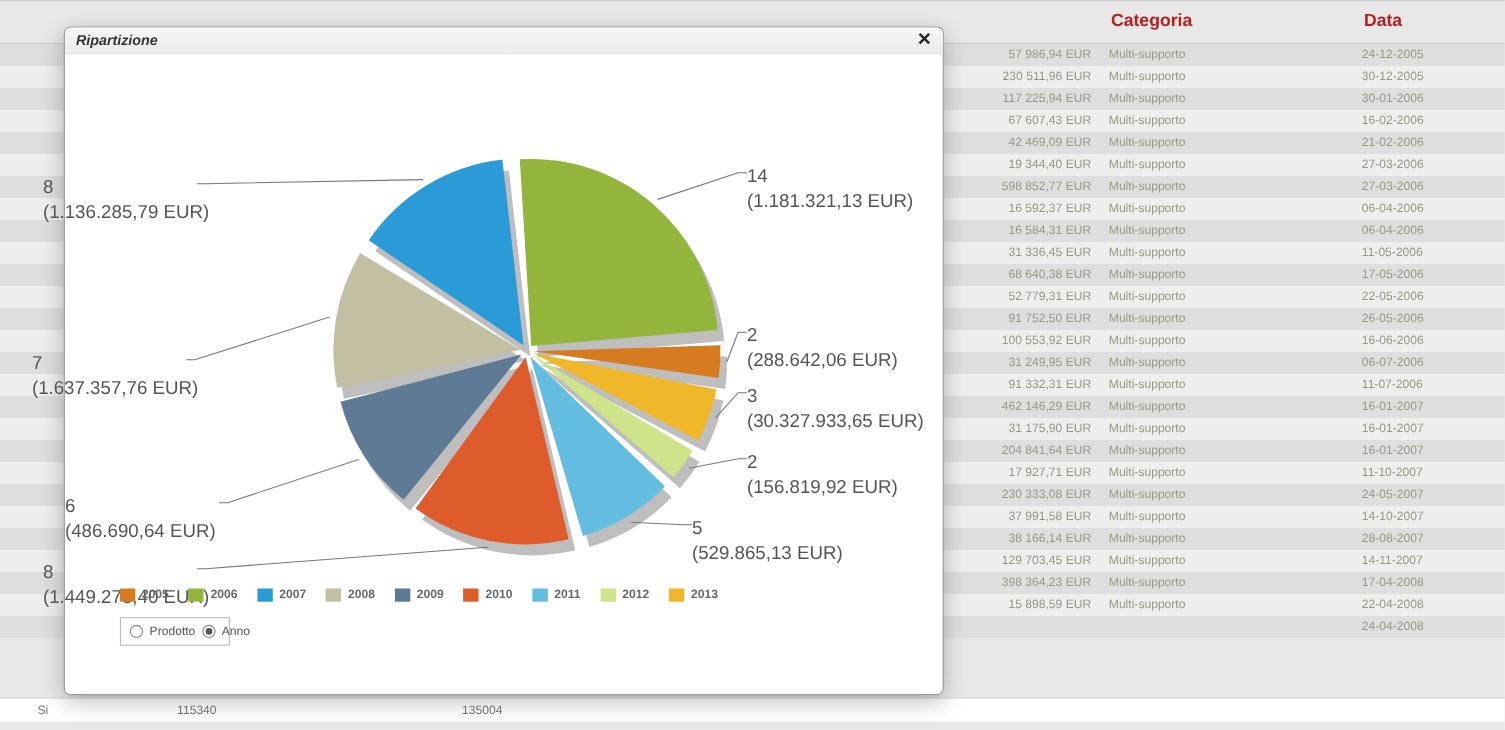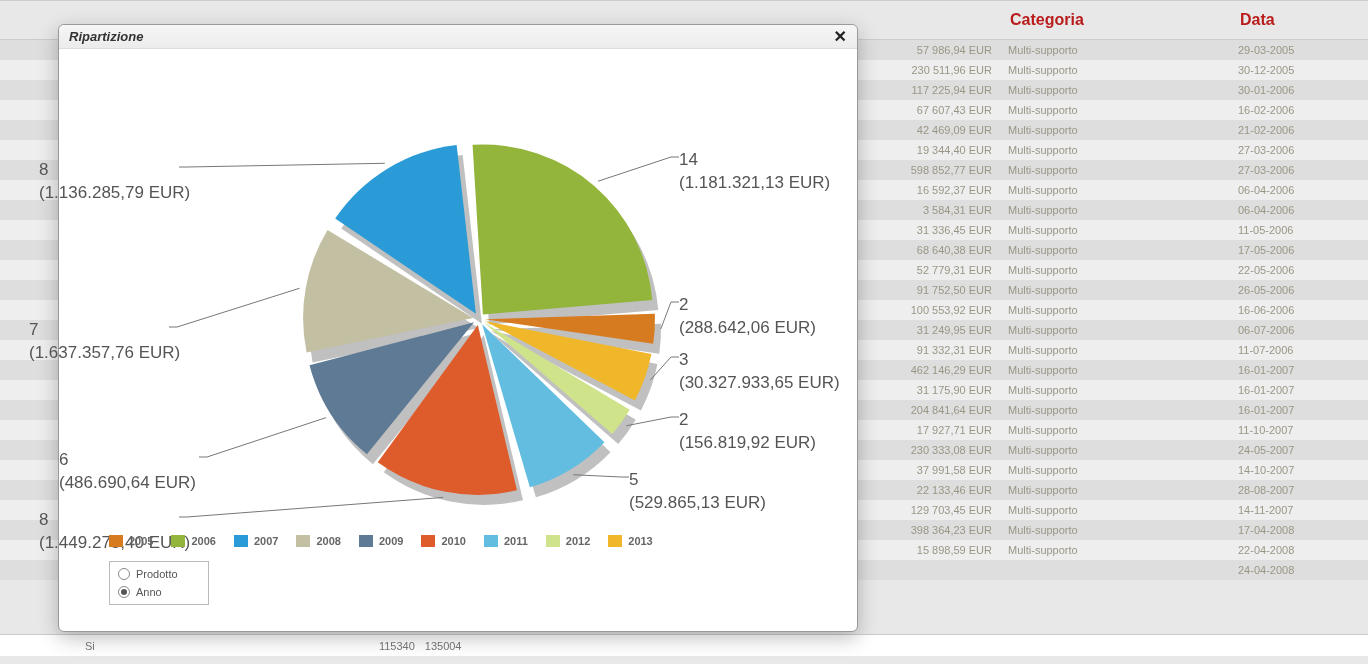--- a/index.html
+++ b/index.html
@@ -46,22 +46,22 @@
     white-space: nowrap;
   }
   .col-blur { flex: 0 0 830px; filter: blur(2px); opacity:.35; }
   .col-amount { flex: 0 0 170px; text-align: right; }
   .col-cat { flex: 0 0 230px; }
   .col-date { flex: 0 0 130px; }
   .bottom-row {
     display:flex; height:22px; align-items:center; background:#fff;
     position:absolute; bottom:8px; left:0; right:0; border-top:1px solid #ccc;
   }
-  .bottom-row .c1{ flex:0 0 90px; padding-left:85px; color:#777;}
-  .bottom-row .c2{ flex:0 0 320px; padding-left:71px; color:#777;text-align:right;}
+  .bottom-row .c1{ flex:0 0 90px; padding-left:34px; color:#777;}
+  .bottom-row .c2{ flex:0 0 320px; padding-left:71px; color:#777;}
   .bottom-row .c3{ flex:0 0 200px; padding-left:10px; color:#777;}
 
   
   .modal {
     position: absolute;
     top: 24px;
     left: 30px;
     width: 800px;
     height: 608px;
     background: #fff;
@@ -115,21 +115,21 @@
     font-size:11px; font-weight:bold; color:#666;
   }
   .legend-item { display:flex; align-items:center; gap:6px; }
   .swatch { width:14px; height:12px; }
   .option-box {
     position:absolute;
     left: 50px; top: 536px;
     width: 100px;
     border: 1px solid #bbb;
     padding: 6px 8px;
-    display:flex; flex-direction:column; gap:6px;
+    display:flex; flex-direction:row; gap:6px;
     font-size:11px; color:#555;
   }
   .radio-row { display:flex; align-items:center; gap:6px; cursor:pointer; }
   .radio { width:12px; height:12px; border:1px solid #888; border-radius:50%; display:inline-flex; align-items:center; justify-content:center; }
   .radio.checked::after { content:""; width:6px; height:6px; background:#555; border-radius:50%; }
 </style>
 </head>
 <body>
 
 <div class="background-table">
@@ -137,21 +137,21 @@
     <div class="bg-header-cell col-blur"></div>
     <div class="bg-header-cell col-amount"></div>
     <div class="bg-header-cell col-cat">Categoria</div>
     <div class="bg-header-cell col-date">Data</div>
   </div>
   <div id="bg-rows">
       <div class="bg-row">
         <div class="bg-cell col-blur"></div>
         <div class="bg-cell col-amount">57 986,94 EUR</div>
         <div class="bg-cell col-cat">Multi-supporto</div>
-        <div class="bg-cell col-date">29-03-2005</div>
+        <div class="bg-cell col-date">24-12-2005</div>
       </div>
       <div class="bg-row">
         <div class="bg-cell col-blur"></div>
         <div class="bg-cell col-amount">230 511,96 EUR</div>
         <div class="bg-cell col-cat">Multi-supporto</div>
         <div class="bg-cell col-date">30-12-2005</div>
       </div>
       <div class="bg-row">
         <div class="bg-cell col-blur"></div>
         <div class="bg-cell col-amount">117 225,94 EUR</div>
@@ -183,21 +183,21 @@
         <div class="bg-cell col-date">27-03-2006</div>
       </div>
       <div class="bg-row">
         <div class="bg-cell col-blur"></div>
         <div class="bg-cell col-amount">16 592,37 EUR</div>
         <div class="bg-cell col-cat">Multi-supporto</div>
         <div class="bg-cell col-date">06-04-2006</div>
       </div>
       <div class="bg-row">
         <div class="bg-cell col-blur"></div>
-        <div class="bg-cell col-amount">3 584,31 EUR</div>
+        <div class="bg-cell col-amount">16 584,31 EUR</div>
         <div class="bg-cell col-cat">Multi-supporto</div>
         <div class="bg-cell col-date">06-04-2006</div>
       </div>
       <div class="bg-row">
         <div class="bg-cell col-blur"></div>
         <div class="bg-cell col-amount">31 336,45 EUR</div>
         <div class="bg-cell col-cat">Multi-supporto</div>
         <div class="bg-cell col-date">11-05-2006</div>
       </div>
       <div class="bg-row">
@@ -267,21 +267,21 @@
         <div class="bg-cell col-date">24-05-2007</div>
       </div>
       <div class="bg-row">
         <div class="bg-cell col-blur"></div>
         <div class="bg-cell col-amount">37 991,58 EUR</div>
         <div class="bg-cell col-cat">Multi-supporto</div>
         <div class="bg-cell col-date">14-10-2007</div>
       </div>
       <div class="bg-row">
         <div class="bg-cell col-blur"></div>
-        <div class="bg-cell col-amount">22 133,46 EUR</div>
+        <div class="bg-cell col-amount">38 166,14 EUR</div>
         <div class="bg-cell col-cat">Multi-supporto</div>
         <div class="bg-cell col-date">28-08-2007</div>
       </div>
       <div class="bg-row">
         <div class="bg-cell col-blur"></div>
         <div class="bg-cell col-amount">129 703,45 EUR</div>
         <div class="bg-cell col-cat">Multi-supporto</div>
         <div class="bg-cell col-date">14-11-2007</div>
       </div>
       <div class="bg-row">

